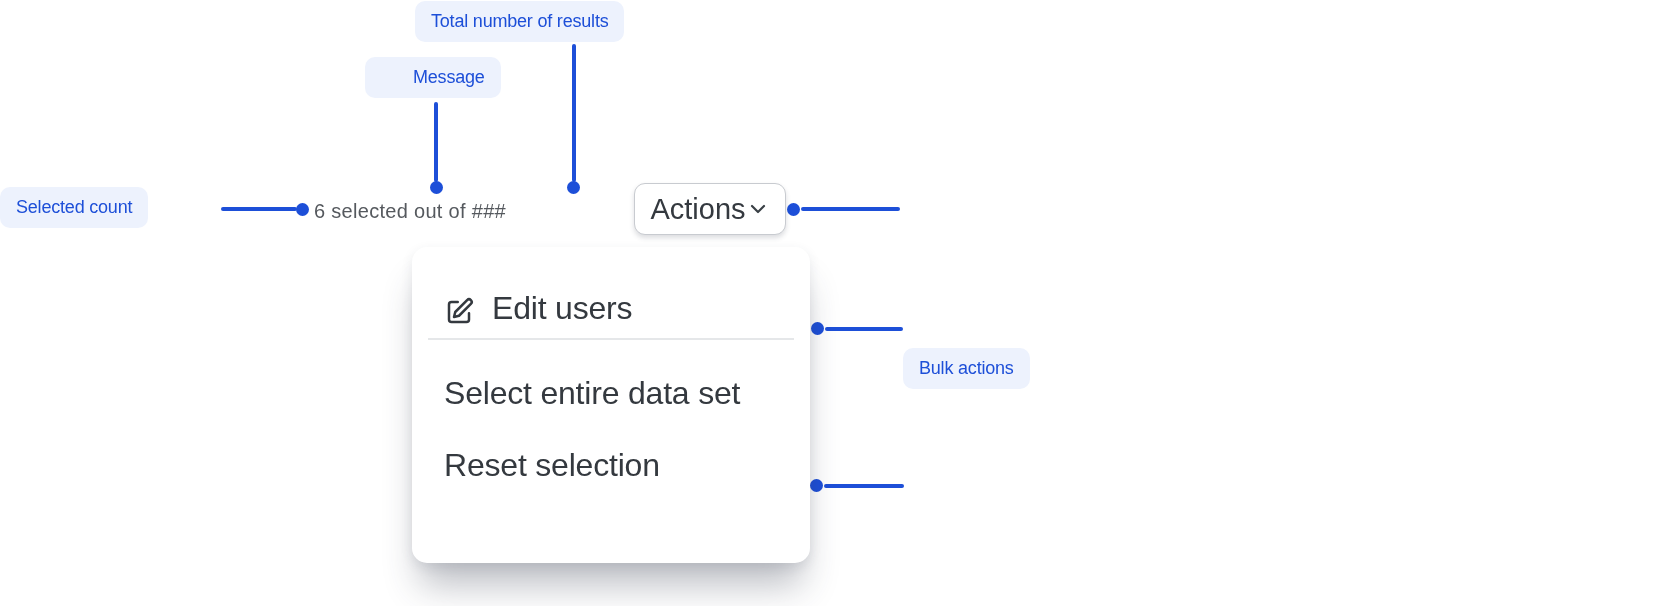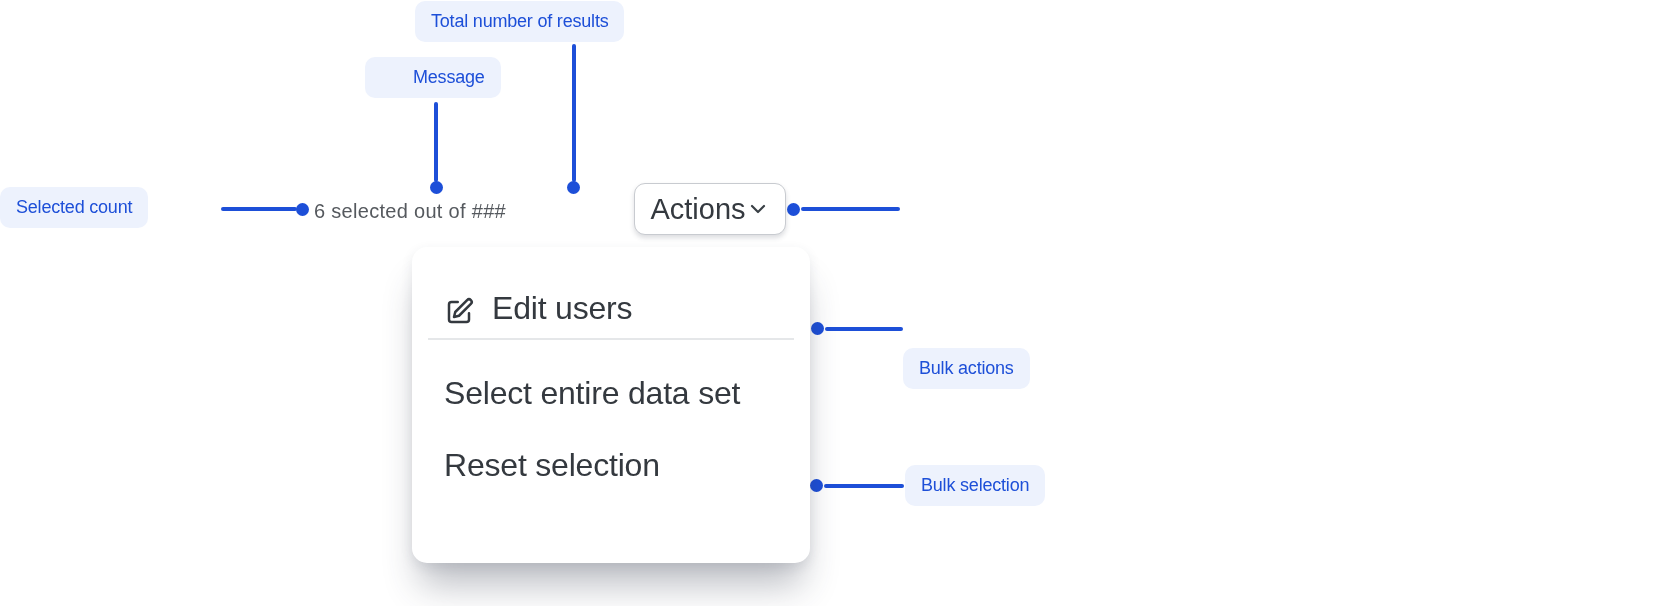--- a/index.html
+++ b/index.html
@@ -79,21 +79,20 @@
 </style>
 </head>
 <body>
 
 <div class="canvas">
 
   <div class="pill pill-total">Total number of results</div>
   <div class="pill pill-message">Message</div>
   <div class="pill pill-selected">Selected count</div>
   <div class="pill pill-bulk-actions">Bulk actions</div>
-  <div class="pill pill-bulk-selection">Bulk selection</div>
 
   <div class="line hline line-selected"></div>
   <div class="dot dot-selected"></div>
   <div class="line vline vline-message"></div>
   <div class="dot dot-message"></div>
   <div class="line vline vline-total"></div>
   <div class="dot dot-total"></div>
   <div class="dot dot-trigger"></div>
   <div class="line hline line-trigger"></div>
   <div class="dot dot-bulk-actions"></div>

